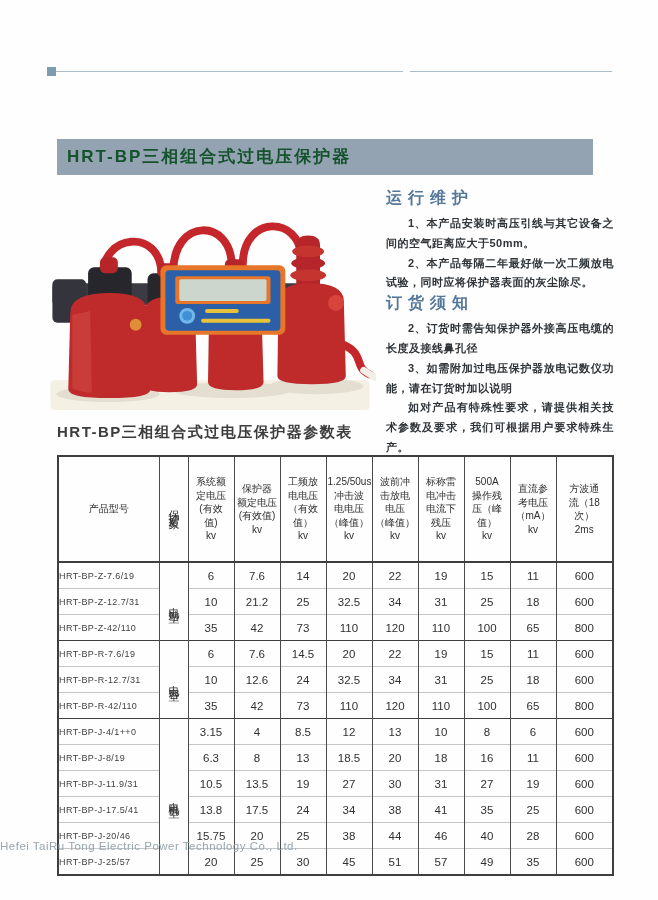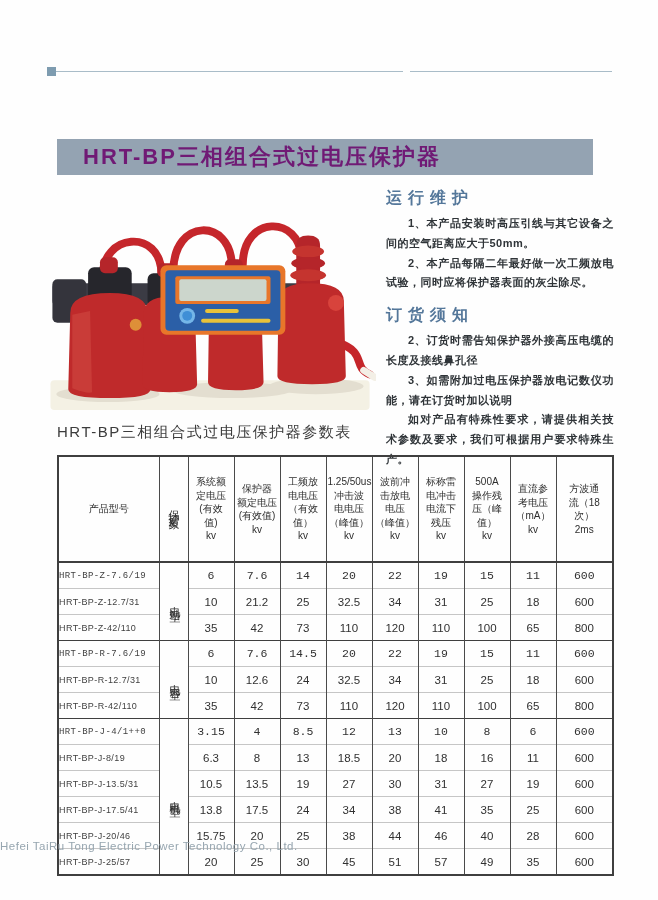--- a/index.html
+++ b/index.html
@@ -8,54 +8,54 @@
     font-family:"Liberation Sans","DejaVu Sans",sans-serif;color:#2f3438;
   }
   
   .top-rule-seg{position:absolute;top:71px;height:0;border-top:1px solid #a9bcc8;}
   .seg-a{left:47px;width:356px;}
   .seg-b{left:410px;width:202px;}
   .top-square{position:absolute;left:47px;top:67px;width:9px;height:9px;background:#7e9cb0;}
   
   .banner{
     position:absolute;left:57px;top:139px;width:536px;height:36px;background:#94a3b2;
-    color:#701a75;font-size:22px;font-weight:bold;line-height:36px;padding-left:26px;
+    color:#14532d;font-size:17px;font-weight:bold;line-height:36px;padding-left:10px;
     box-sizing:border-box;letter-spacing:2px;white-space:nowrap;
   }
   
   .photo{position:absolute;left:48px;top:186px;width:328px;height:226px;}
   
   .info-col{position:absolute;left:386px;top:188px;width:228px;}
   .sec-heading{
     font-size:16px;font-weight:600;color:#54779a;letter-spacing:6px;margin:0 0 5px 0;
   }
-  .sec-heading.second{margin-top:12px;font-family:Liberation Serif, serif;}
+  .sec-heading.second{margin-top:0;font-family:Liberation Serif, serif;}
   p.item{
     margin:0;padding:0;font-size:11px;line-height:1.8;color:#2f3438;
     text-indent:2em;text-align:justify;letter-spacing:0.5px;font-weight:bold;
   }
   
   .table-title{
-    position:absolute;left:57px;top:423px;font-size:15px;font-weight:400;color:#3c3c3c;
+    position:absolute;left:57px;top:423px;font-size:15px;font-weight:700;color:#3c3c3c;
     letter-spacing:1.5px;
   }
   table.params{
     position:absolute;left:57px;top:455px;width:555px;border-collapse:collapse;
     table-layout:fixed;border:2px solid #3f3f3f;
   }
   table.params th{
     border:1px solid #4a4a4a;border-bottom:2px solid #3f3f3f;
     font-size:10px;font-weight:normal;color:#2e2e2e;line-height:1.35;
     white-space:pre-line;text-align:center;vertical-align:middle;height:100px;padding:2px 1px;
   }
   table.params td{
     border-left:1px solid #4a4a4a;border-right:1px solid #4a4a4a;
     border-top:1px solid #c6c6c6;height:25px;vertical-align:middle;padding:0;
   }
-  table.params tr.group-start td{border-top:1.6px solid #3f3f3f;font-family:Liberation Mono, monospace;}
+  table.params tr.group-start td{border-top:1.6px solid #3f3f3f;}
   td.model{font-size:9px;color:#3f3f3f;padding-left:8px;letter-spacing:0.4px;white-space:nowrap;}
   td.val{font-size:11.5px;color:#303030;text-align:center;}
   td.group{text-align:center;}
   .vert{
     writing-mode:vertical-rl;text-orientation:upright;letter-spacing:3px;
     display:inline-block;font-size:11px;color:#2e2e2e;
   }
   
   .footer{
     position:absolute;left:0;top:840px;width:612px;
@@ -303,21 +303,21 @@
           <td class="val">8</td>
           <td class="val">13</td>
           <td class="val">18.5</td>
           <td class="val">20</td>
           <td class="val">18</td>
           <td class="val">16</td>
           <td class="val">11</td>
           <td class="val">600</td>
         </tr>
         <tr>
-          <td class="model">HRT-BP-J-13.5/31</td>
+          <td class="model">HRT-BP-J-11.9/31</td>
           <td class="val">10.5</td>
           <td class="val">13.5</td>
           <td class="val">19</td>
           <td class="val">27</td>
           <td class="val">30</td>
           <td class="val">31</td>
           <td class="val">27</td>
           <td class="val">19</td>
           <td class="val">600</td>
         </tr>

